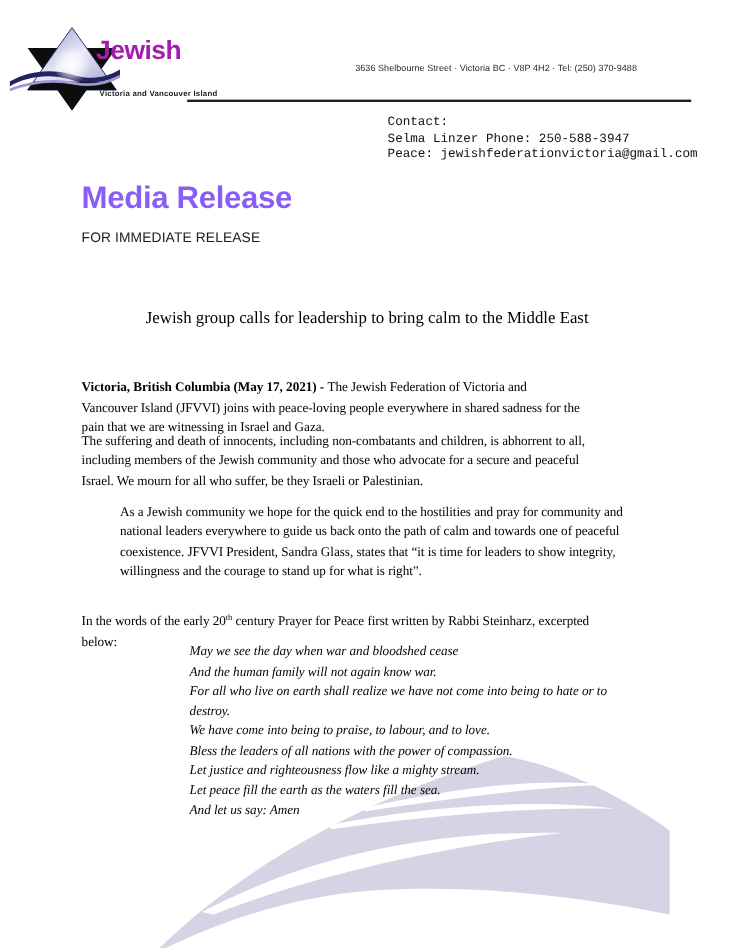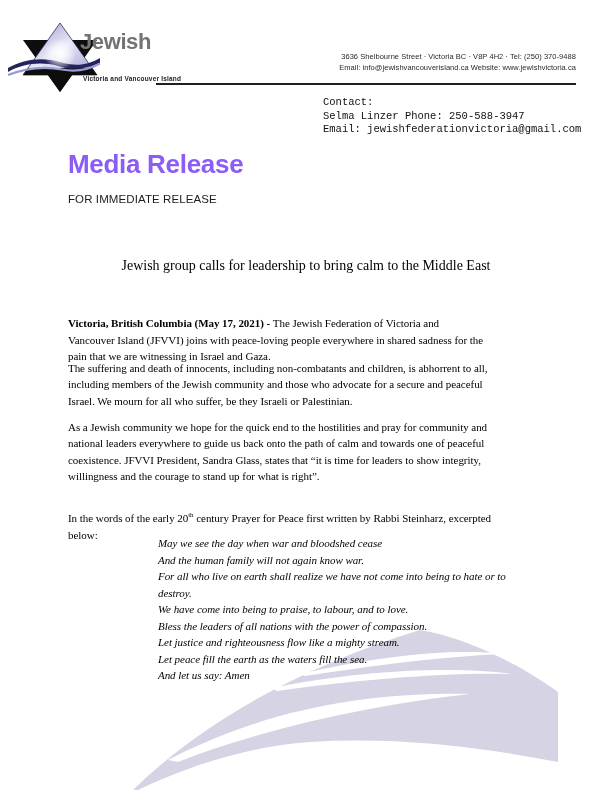--- a/index.html
+++ b/index.html
@@ -2,38 +2,38 @@
 <html><head>
 <meta charset="utf-8">
 <style>
   html,body{margin:0;padding:0;background:#ffffff;}
   .page{position:relative;width:612px;height:792px;background:#ffffff;overflow:hidden;
         font-family:"Liberation Sans",sans-serif;color:#111;}
   .abs{position:absolute;}
 
   
   .wordmark{left:80px;top:31px;font-weight:bold;font-size:22px;line-height:21px;
-            letter-spacing:-0.4px;color:#737373;}
+            letter-spacing:-0.4px;color:#a21caf;}
   .tagline{left:83px;top:75px;font-size:6.5px;font-weight:bold;color:#1b1b1b;letter-spacing:0.2px;}
   .header-rule{left:156px;top:83px;width:420px;height:2px;background:#1f1f1f;}
-  .address{left:296px;top:52px;width:280px;text-align:right;font-size:7.5px;
+  .address{left:296px;top:52px;width:280px;text-align:left;font-size:7.5px;
            line-height:10.5px;color:#2a2a2a;letter-spacing:0.05px;}
 
   
   .contact{left:323px;top:96px;font-size:10.5px;line-height:13.5px;color:#101010;font-family:Liberation Mono, monospace;}
 
   
   .media-release{left:68px;top:149px;font-size:26px;font-weight:bold;letter-spacing:-0.3px;color:#8b5cf6;}
   .immediate{left:68px;top:193px;font-size:11.5px;color:#1c1c1c;letter-spacing:0.1px;}
 
   
   .serif{font-family:"Liberation Serif",serif;color:#000;}
   .headline{left:66px;top:258px;width:480px;text-align:center;font-size:14px;font-weight:normal;}
   .para{left:68px;width:500px;font-size:11px;line-height:16.3px;white-space:pre-line;letter-spacing:-0.05px;}
-  .p1{top:299px;} .p2{top:360px;} .p3{top:419px;} .p4{top:494px;}
+  .p1{top:299px;} .p2{top:360px;} .p3{top:419px;margin-left:32px;} .p4{top:494px;}
   .lead{font-weight:bold;}
   sup{font-size:7px;vertical-align:super;line-height:0;text-align:center;}
   .prayer{left:158px;top:535px;width:420px;font-size:11px;line-height:16.5px;
           font-style:italic;white-space:pre-line;letter-spacing:-0.05px;}
 
   
   .swoosh{left:0;top:612px;width:612px;height:180px;z-index:0;}
   .content{z-index:2;}
   .logo{left:8px;top:22px;width:92px;height:70px;}
 </style>
@@ -75,27 +75,26 @@
   </svg>
 
   <div class="abs wordmark content">
     <div>Jewish</div>
   </div>
   <div class="abs tagline content">Victoria and Vancouver Island</div>
   <div class="abs header-rule content"></div>
 
   <div class="abs address content">
     <div>3636 Shelbourne Street · Victoria BC · V8P 4H2 · Tel: (250) 370-9488</div>
-    <div>Email: info@jewishvancouverisland.ca  Website: www.jewishvictoria.ca</div>
   </div>
 
   <div class="abs contact content">
     <div>Contact:</div>
     <div>Selma Linzer Phone: 250-588-3947</div>
-    <div>Email: jewishfederationvictoria@gmail.com</div>
+    <div>Peace: jewishfederationvictoria@gmail.com</div>
   </div>
 
   <div class="abs media-release content">Media Release</div>
   <div class="abs immediate content">FOR IMMEDIATE RELEASE</div>
 
   <div class="abs serif headline content">Jewish group calls for leadership to bring calm to the Middle East</div>
 
   <div class="abs serif para p1 content">
     <span class="lead">Victoria, British Columbia (May 17, 2021)  - </span><span>The Jewish Federation of Victoria and
 Vancouver Island (JFVVI) joins with peace-loving people everywhere in shared sadness for the

